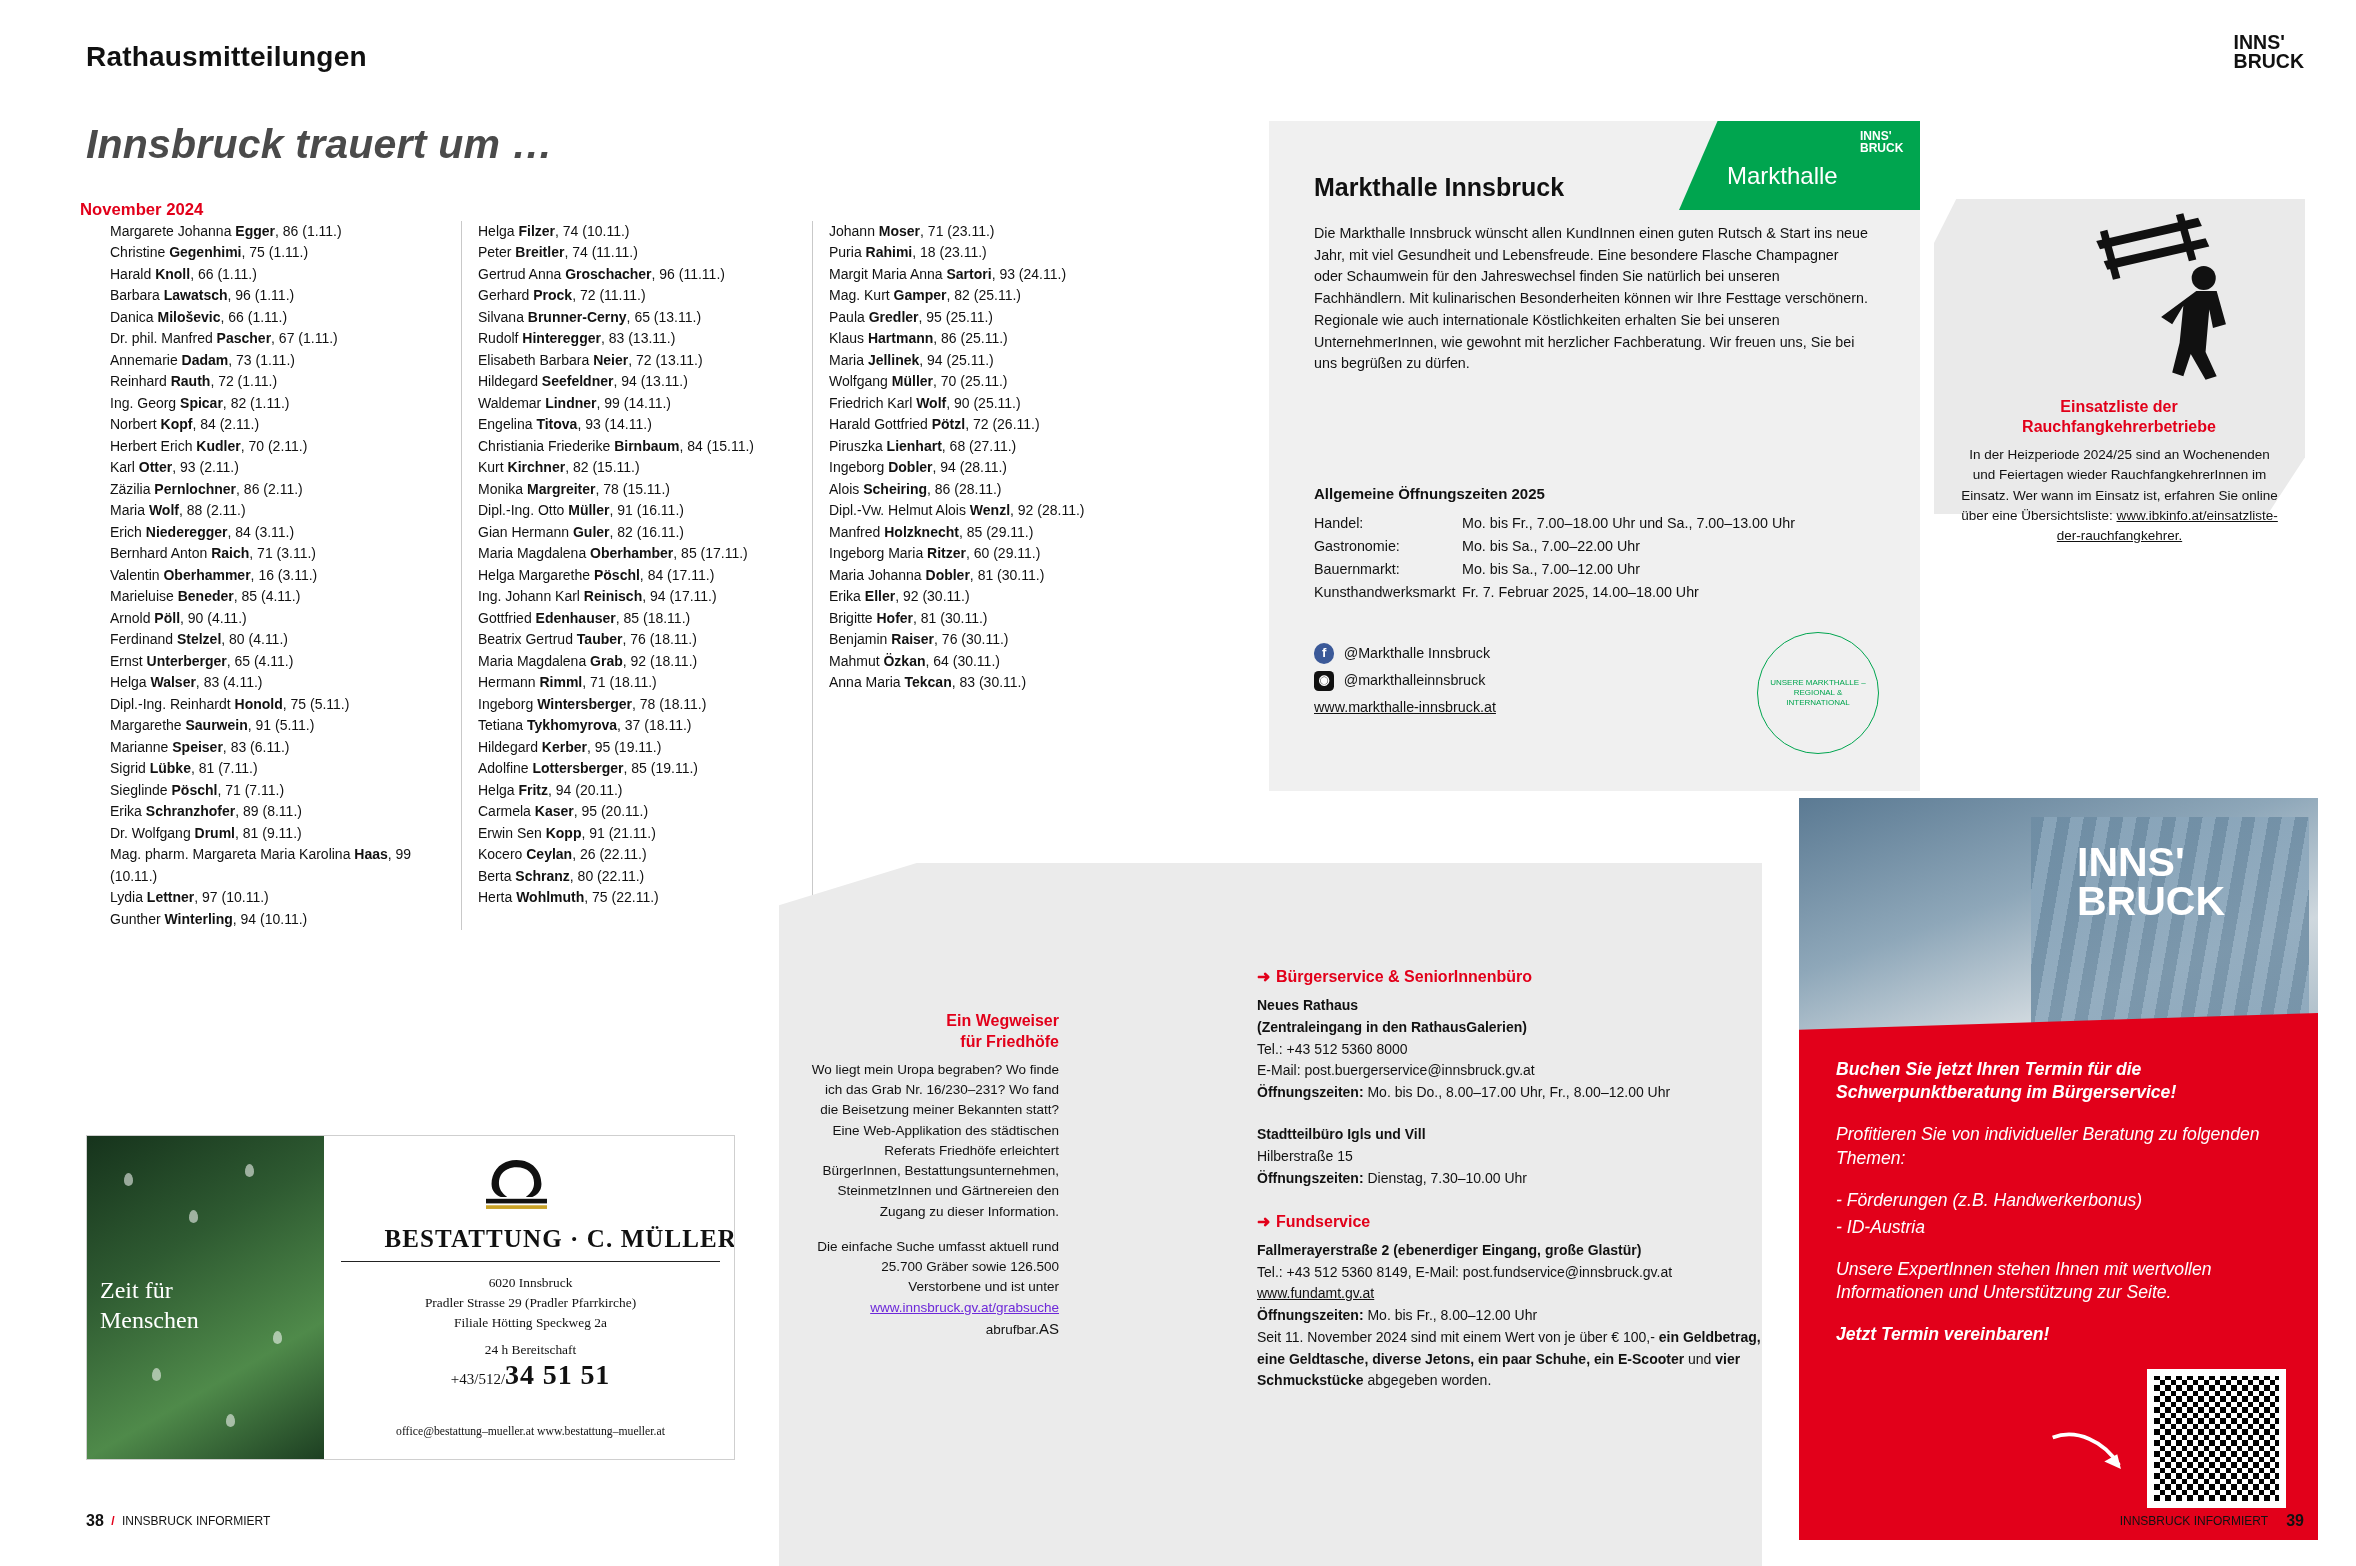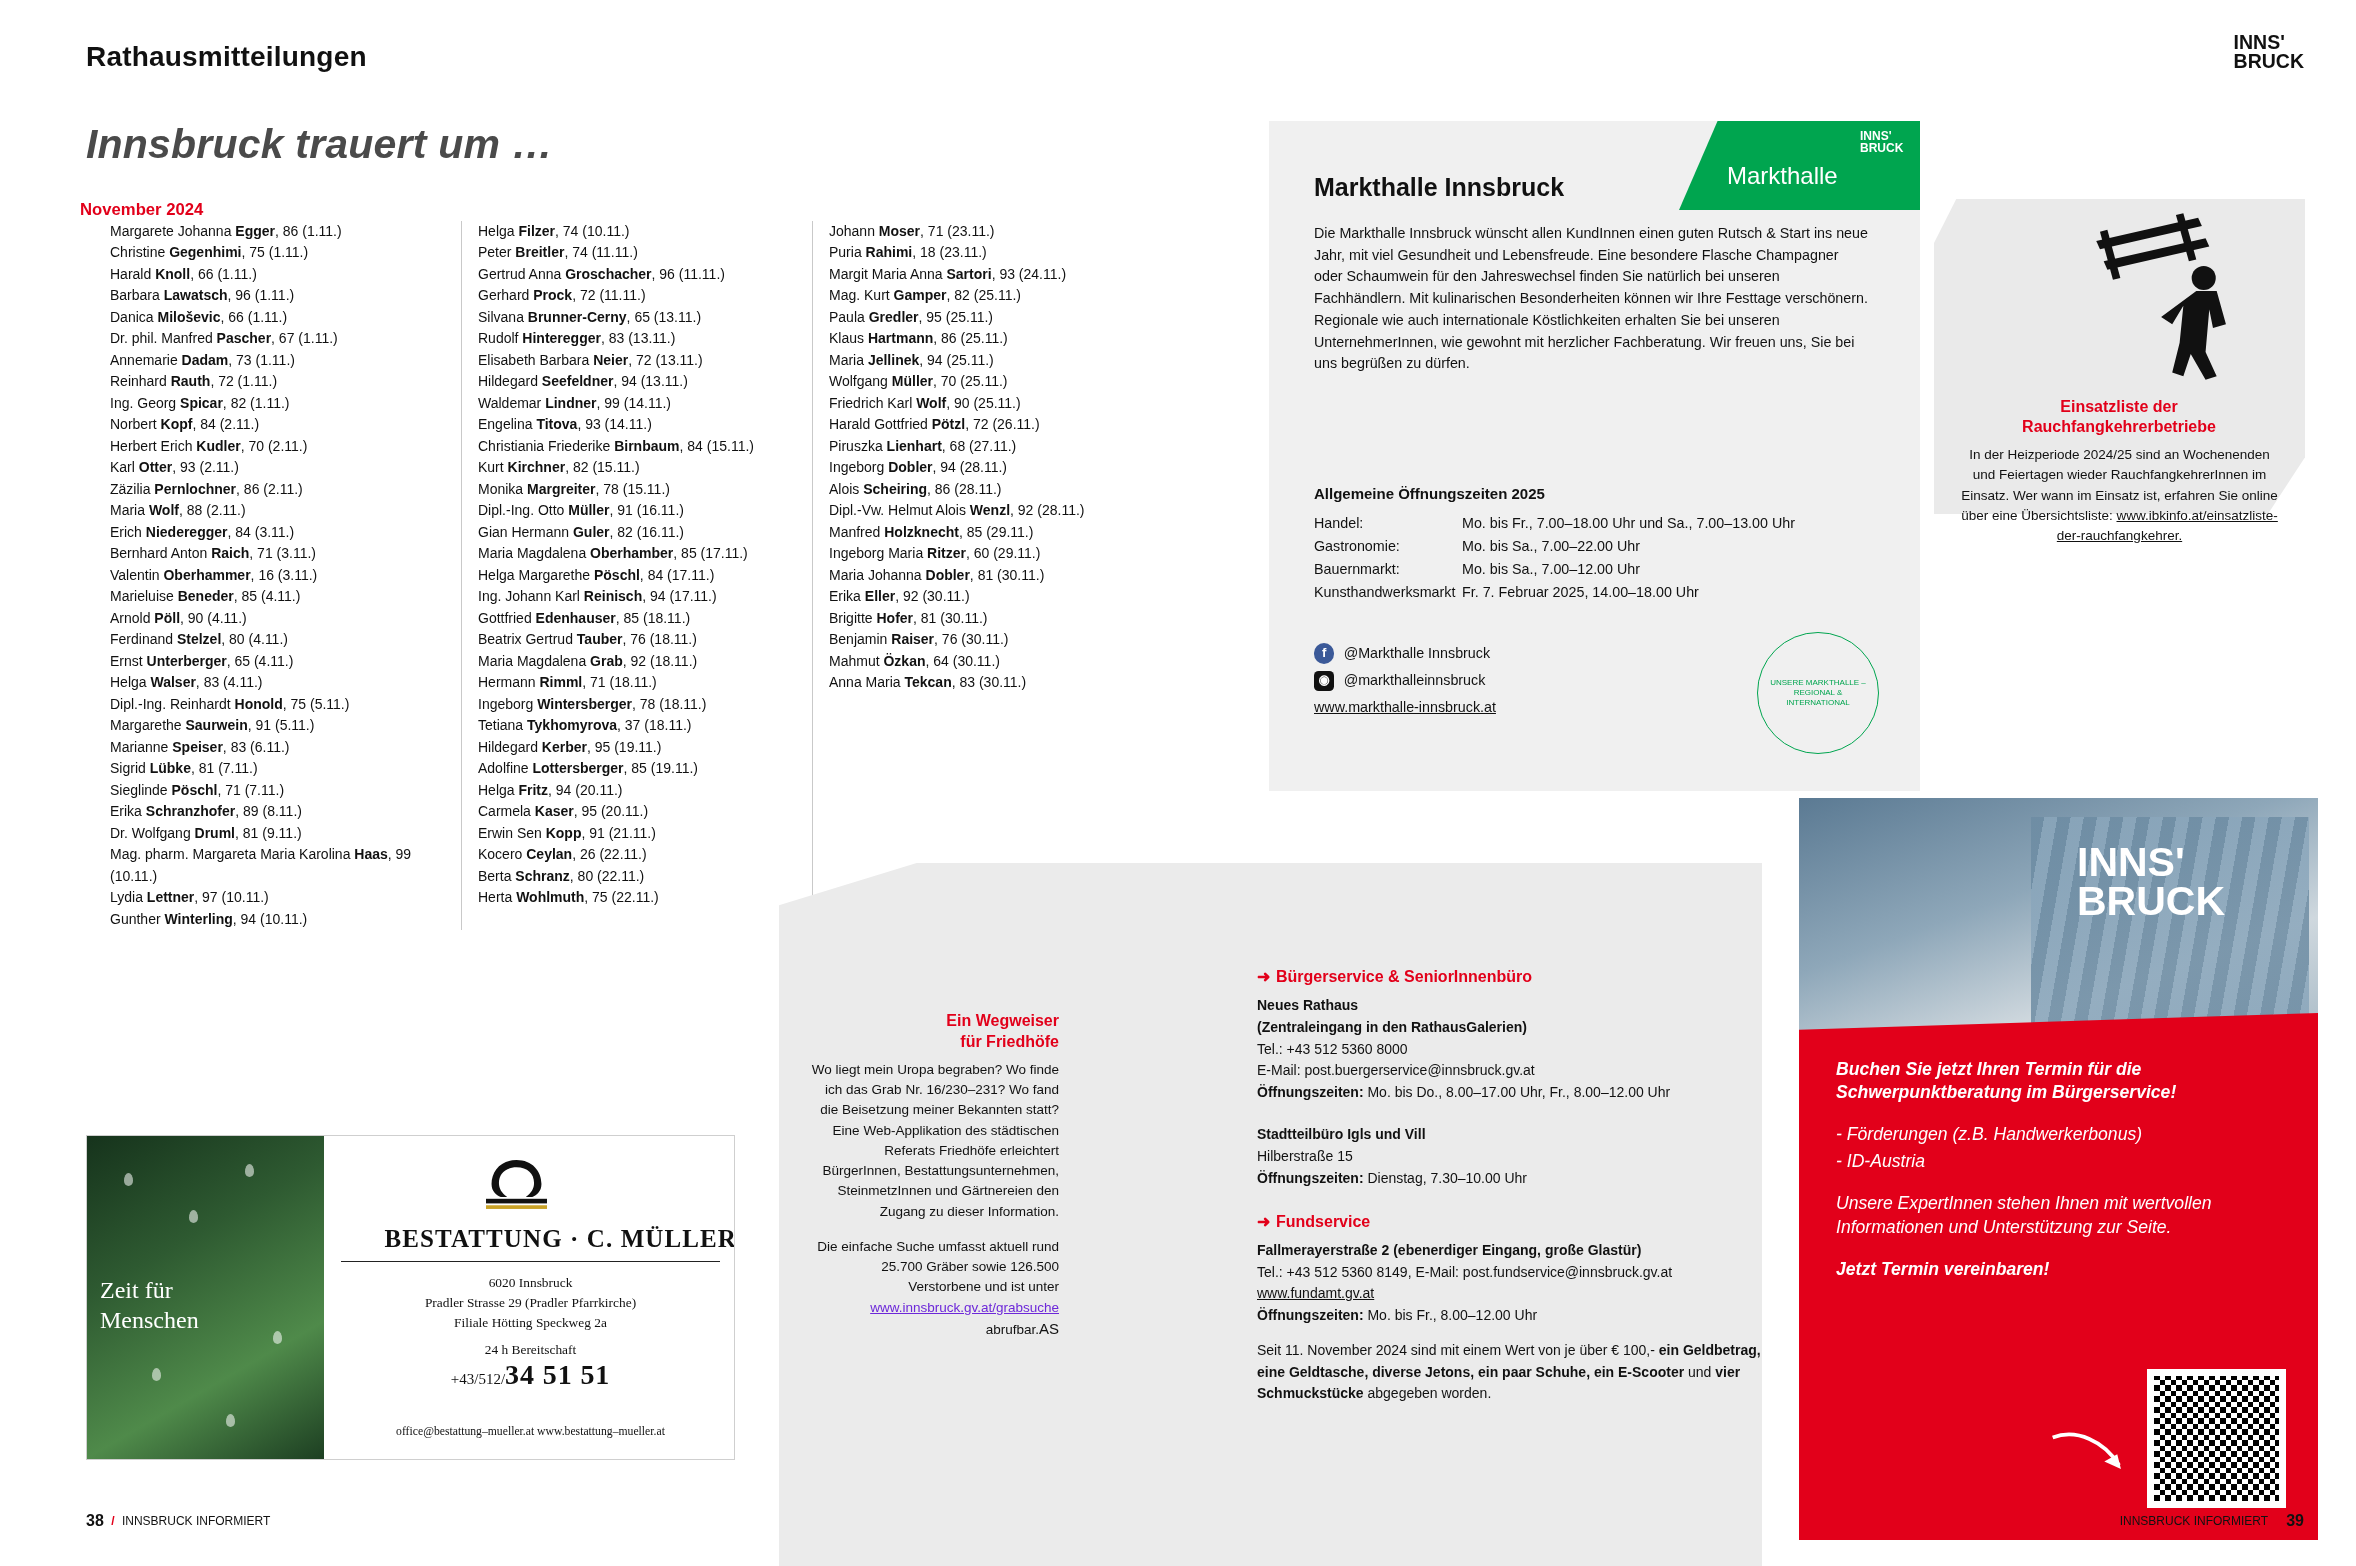--- a/index.html
+++ b/index.html
@@ -417,20 +417,21 @@
 
   <div class="redad">
     <div class="photo"></div>
     <div class="brand">
       <div>INNS'</div>
       <div>BRUCK</div>
     </div>
     <div class="redblock"></div>
     <div class="txt">
       <p>Buchen Sie jetzt Ihren Termin für die Schwerpunktberatung im Bürgerservice!</p>
+      <p class="thin">Profitieren Sie von individueller Beratung zu folgenden Themen:</p>
       <p class="thin" style="margin-bottom:3.7px">- Förderungen (z.B. Handwerkerbonus)</p>
       <p class="thin">- ID-Austria</p>
       <p class="thin">Unsere ExpertInnen stehen Ihnen mit wertvollen Informationen und Unterstützung zur Seite.</p>
       <p>Jetzt Termin vereinbaren!</p>
     </div>
     <svg class="arrow-cur" viewBox="0 0 90 60">
       <path d="M4 10 C30 0 60 14 76 40" stroke="#fff" stroke-width="4" fill="none"></path>
       <path d="M78 44 L60 36 L74 28 Z" fill="#fff"></path>
     </svg>
     <div class="qr">
@@ -463,21 +464,21 @@
       <div><b>Stadtteilbüro Igls und Vill</b></div>
       <div>Hilberstraße 15</div>
       <div><b>Öffnungszeiten:</b><span> Dienstag, 7.30–10.00 Uhr</span></div>
     </div>
     <div class="blk">
       <h3><span class="arrow">➜</span><span>Fundservice</span></h3>
       <div><b>Fallmerayerstraße 2 (ebenerdiger Eingang, große Glastür)</b></div>
       <div>Tel.: +43 512 5360 8149, E-Mail: post.fundservice@innsbruck.gv.at</div>
       <div><a href="#">www.fundamt.gv.at</a></div>
       <div><b>Öffnungszeiten:</b><span> Mo. bis Fr., 8.00–12.00 Uhr</span></div>
-      <div style="margin-top:13px">
+      <div style="">
         <span>Seit 11. November 2024 sind mit einem Wert von je über € 100,- </span><b>ein Geldbetrag, eine Geldtasche, diverse Jetons, ein paar Schuhe, ein E-Scooter</b><span> und </span><b>vier Schmuckstücke</b><span> abgegeben worden.</span>
       </div>
     </div>
   </div>
 
   <div class="best">
     <div class="img">
       <span class="drop" style="left:37px;top:37px"></span>
       <span class="drop" style="left:102px;top:74px"></span>
       <span class="drop" style="left:158px;top:28px"></span>

